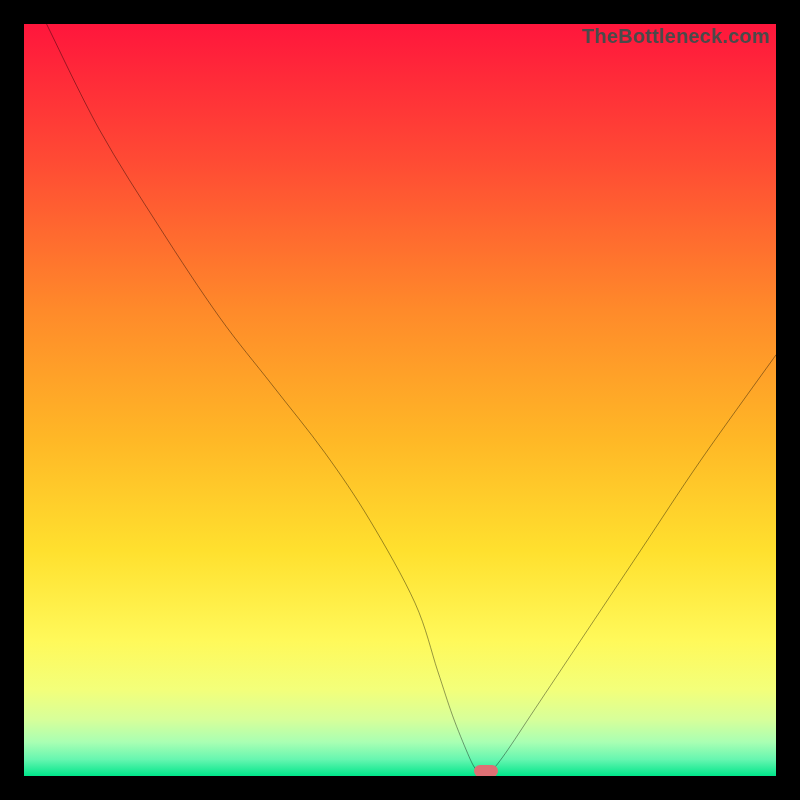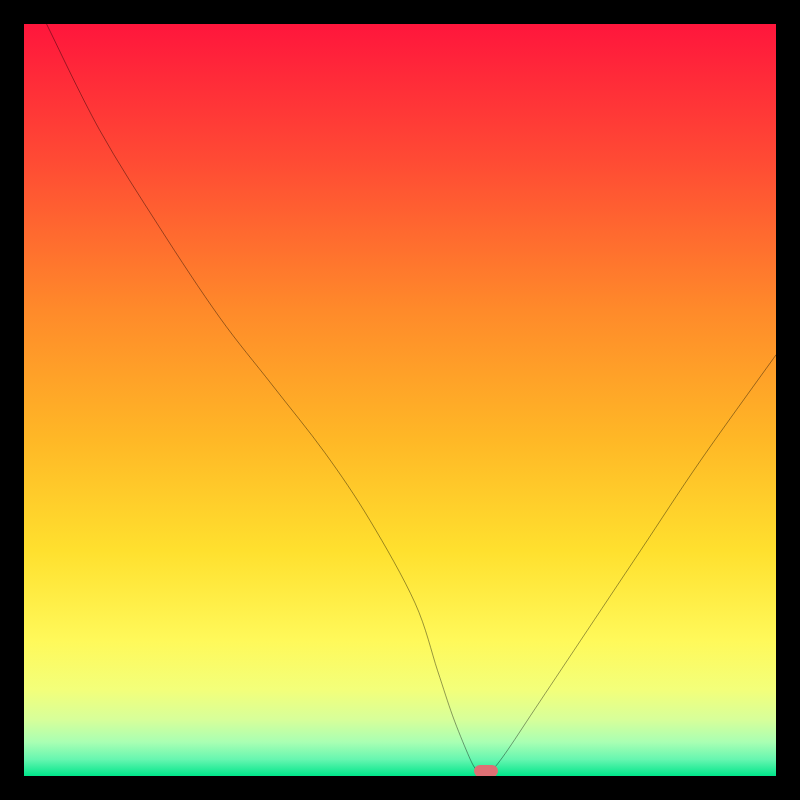--- a/index.html
+++ b/index.html
@@ -75,14 +75,15 @@
       </defs>
       <rect x="0" y="0" width="752" height="752" fill="url(#g)"></rect>
     </svg>
 
     <svg class="curve" viewBox="0 0 100 100" preserveAspectRatio="none">
       <path id="curve-path" fill="none" stroke="#000000" stroke-width="0.398936170212766" stroke-linecap="round" stroke-linejoin="round" vector-effect="non-scaling-stroke" d="M 3 0 C 4.166666666666667 2.3333333333333335, 7.5 9.5, 10 14 C 12.5 18.5, 15.333333333333334 22.833333333333332, 18 27 C 20.666666666666668 31.166666666666668, 23.5 35.5, 26 39 C 28.5 42.5, 30.666666666666668 45, 33 48 C 35.333333333333336 51, 37.833333333333336 54, 40 57 C 42.166666666666664 60, 44 62.666666666666664, 46 66 C 48 69.33333333333333, 50.5 73.66666666666667, 52 77 C 53.5 80.33333333333333, 54.166666666666664 83.5, 55 86 C 55.833333333333336 88.5, 56.333333333333336 90.16666666666667, 57 92 C 57.666666666666664 93.83333333333333, 58.5 95.83333333333333, 59 97 C 59.5 98.16666666666667, 59.666666666666664 98.5, 60 99 C 60.333333333333336 99.5, 60.666666666666664 99.91666666666667, 61 100 C 61.333333333333336 100.08333333333333, 61.5 100, 62 99.5 C 62.5 99, 63 98.41666666666667, 64 97 C 65 95.58333333333333, 66.33333333333333 93.5, 68 91 C 69.66666666666667 88.5, 71.66666666666667 85.5, 74 82 C 76.33333333333333 78.5, 79.33333333333333 74, 82 70 C 84.66666666666667 66, 87 62.333333333333336, 90 58 C 93 53.666666666666664, 98.33333333333333 46.333333333333336, 100 44"></path>
     </svg>
 
     <div class="marker" id="min-marker" style="left: 462.48px; top: 746.736px; background: rgb(222, 111, 116);"></div>
 
+    <div class="watermark">TheBottleneck.com</div>
   </div>
 </div>
 
 </body></html>

